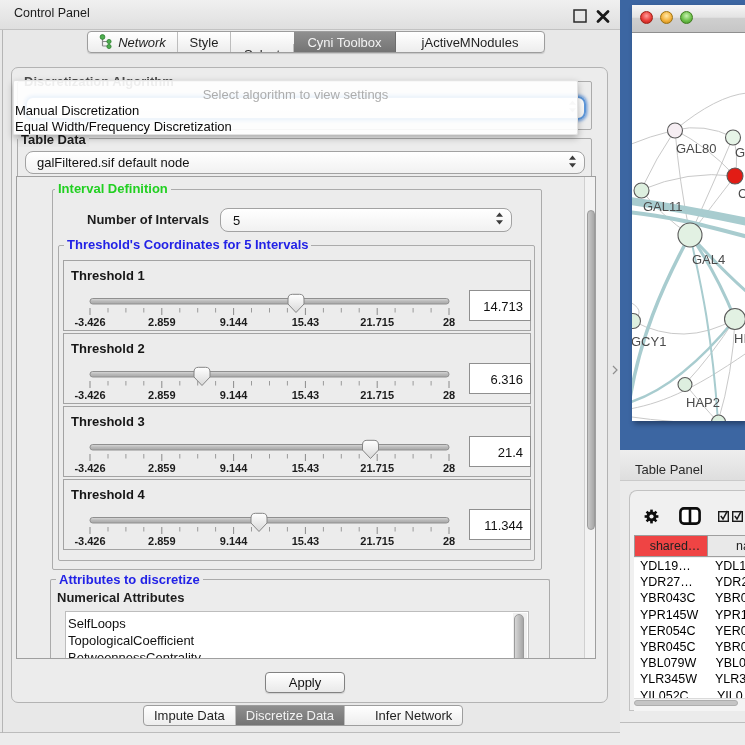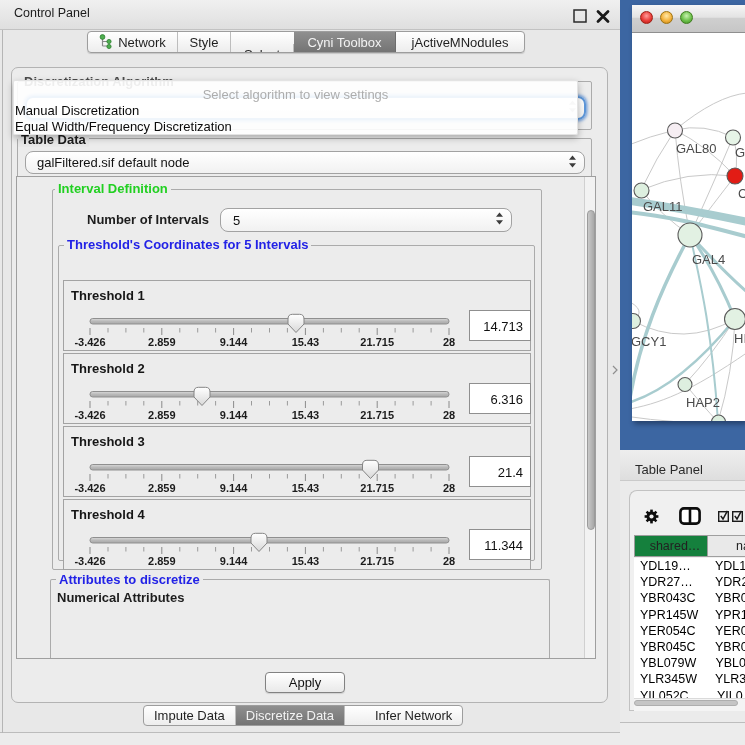--- a/index.html
+++ b/index.html
@@ -20,21 +20,21 @@
 .grouptitle{position:absolute;font-size:13px;font-weight:bold;color:#1d1d1d;background:transparent;}
 .groupbox{position:absolute;border:1px solid #ababab;border-radius:2px;}
 .combo{position:absolute;background:linear-gradient(#ffffff,#f1f1f1);border:1px solid #a2a2a2;border-radius:8px;font-size:13px;color:#111;display:flex;align-items:center;}
 .combo .txt{padding-left:11px;}
 .caret{position:absolute;right:7px;top:50%;transform:translateY(-50%);}
 
 #viewport{position:absolute;left:16px;top:176px;width:580px;height:483px;border:1px solid #9f9f9f;background:#ececec;overflow:hidden;}
 #vsb{position:absolute;left:567px;top:0;width:12px;height:481px;background:#f2f2f2;border-left:1px solid #d0d0d0;}
 #vsb .thumb{position:absolute;left:1.5px;top:33px;width:8px;height:320px;border-radius:4px;background:linear-gradient(90deg,#c9c9c9,#a8a8a8);border:1px solid #9b9b9b;}
 
-.tbox{position:absolute;left:46px;width:468px;height:71px;border:1px solid #a3a3a3;background:#ececec;margin-top:20px;}
+.tbox{position:absolute;left:46px;width:468px;height:71px;border:1px solid #a3a3a3;background:#ececec;}
 .tboxtitle{position:absolute;left:7px;top:7px;font-size:13px;font-weight:bold;color:#161616;}
 .vfield{position:absolute;left:405px;top:29px;width:62px;height:31px;background:#fff;border:1px solid #8f8f8f;font-size:13px;color:#111;}
 .vfield span{position:absolute;right:7px;top:8px;}
 
 #popup{position:absolute;left:13px;top:80px;width:565px;height:55px;background:rgba(255,255,255,0.90);border:1px solid #e3e3e3;border-radius:2px;box-shadow:0 3px 7px rgba(0,0,0,0.28);z-index:40;}
 #popup .ph{position:absolute;left:0;top:6px;width:100%;text-align:center;font-size:13px;color:#adadad;}
 #popup .it1{position:absolute;left:1px;top:21.5px;font-size:13px;font-weight:normal;color:#0a0a0a;}
 #popup .it2{position:absolute;left:1px;top:37.5px;font-size:13px;color:#0a0a0a;}
 
 #applyrow{position:absolute;left:16px;top:667px;width:580px;height:32px;}
@@ -47,51 +47,51 @@
 #blue{position:absolute;left:620px;top:0;width:125px;height:450px;background:#3c66a2;}
 #netwin{position:absolute;left:632px;top:5px;width:113px;height:416px;background:#fff;box-shadow:2px 3px 5px rgba(10,20,40,0.45);}
 #nettitle{position:absolute;left:0;top:0;width:113px;height:28px;background:linear-gradient(#f7f7f7 0%,#e3e3e3 45%,#cfcfcf 50%,#c6c6c6 100%);border-bottom:1px solid #8f8f8f;}
 .light{position:absolute;top:5.5px;width:13px;height:13px;border-radius:50%;}
 #netcanvas{position:absolute;left:0;top:28px;width:113px;height:388px;overflow:hidden;background:#fff;}
 #tpbar{position:absolute;left:620px;top:450px;width:125px;height:31px;background:linear-gradient(#eeeeee,#dedede);border-bottom:1px solid #cacaca;}
 #tpbar .t{position:absolute;left:15px;top:12px;font-size:13px;color:#2a2a2a;}
 #tparea{position:absolute;left:620px;top:481px;width:125px;height:241px;background:#ebebeb;}
 #tpanel{position:absolute;left:9px;top:9px;width:116px;height:221px;background:#f0f0f0;border:1px solid #c2c2c2;border-radius:8px 0 0 0;border-right:none;border-bottom:1px solid #c2c2c2;}
 #thead{position:absolute;left:4px;top:44px;width:112px;height:22px;display:flex;font-size:12.5px;color:#222;}
-#thead .c1{width:74px;background:#15803d;border:1px solid #9c9c9c;text-align:center;text-indent:8px;line-height:20px;}
+#thead .c1{width:74px;background:#ef4444;border:1px solid #9c9c9c;text-align:center;text-indent:8px;line-height:20px;}
 #thead .c2{width:38px;background:#e9e9e9;border:1px solid #9f9f9f;border-left:none;line-height:20px;padding-left:28px;}
 #tbody{position:absolute;left:4px;top:67px;width:112px;height:140px;overflow:hidden;font-size:12.5px;color:#000;line-height:16.2px;background:#fff;}
 #tbody .row{height:16.2px;display:flex;}
 #tbody .ca{width:74px;padding-left:6px;}
 #tbody .cb{width:44px;padding-left:13px;}
 #hsb{position:absolute;left:4px;top:207px;width:112px;height:13px;background:#f4f4f4;border-top:1px solid #dadada;}
 #hsb .thumb{position:absolute;left:0px;top:0.5px;width:104px;height:6px;border-radius:4px;background:#c5c5c5;border:1px solid #aeaeae;}
 #cybot{position:absolute;left:620px;top:722px;width:125px;height:1px;background:#bdbdbd;}
 </style></head>
 <body>
 <div id="cp">
 <div id="cpedge"></div>
     <div id="titlebar">
       <span class="t">Control Panel</span>
       <svg class="abs" style="left:571px;top:8px;" width="42" height="16">
 <rect x="3" y="2" width="12" height="12" fill="none" stroke="#2b2b2b" stroke-width="1.5"></rect>
 <path d="M27 3.5 L37 13.5 M37 3.5 L27 13.5" stroke="#1a1a1a" stroke-width="2.8" stroke-linecap="round"></path>
 </svg>
     </div>
 <div id="toptabs">
-<div class="seg" style="width:90px;"><svg width="14" height="16" viewBox="0 0 14 16" style="margin-right:5px;">
+<div class="seg" style="width:90px;font-style:italic;"><svg width="14" height="16" viewBox="0 0 14 16" style="margin-right:5px;">
 <path d="M3.5 3.5 V12 M3.5 7.5 H9 M3.5 12 H9" stroke="#8a8a8a" stroke-width="1.2" fill="none"></path>
 <circle cx="3.5" cy="3" r="2.4" fill="#4faf50" stroke="#2c7d2e" stroke-width="0.8"></circle>
 <circle cx="10" cy="7.5" r="2.1" fill="#4faf50" stroke="#2c7d2e" stroke-width="0.8"></circle>
 <circle cx="10" cy="12.5" r="2.1" fill="#4faf50" stroke="#2c7d2e" stroke-width="0.8"></circle>
 </svg>Network</div>
 <div class="seg" style="width:53px;">Style</div>
 <div class="seg" style="width:63px;margin-top:12px;">Select</div>
 <div class="seg sel" style="width:102px;">Cyni Toolbox</div>
-<div class="seg" style="width:128px;">jActiveMNodules</div>
+<div class="seg" style="width:148px;">jActiveMNodules</div>
 </div>
 <div id="panel"></div>
 <div class="groupbox" style="left:17px;top:81px;width:575px;height:49px;"></div>
 <div class="grouptitle" style="left:24px;top:74px;color:#4c4c4c;">Discretization Algorithm</div>
 <div class="combo" style="left:25px;top:96px;width:561px;height:24px;box-shadow:0 0 3px 1.5px rgba(86,141,214,0.8);border:2px solid #5d96d8;">
       <span class="caret" style="opacity:0.35;"><svg width="9" height="14" viewBox="0 0 9 14">
           <path d="M4.5 1 L8 5.2 H1 Z" fill="#3c3c3c"></path>
           <path d="M4.5 13 L1 8.8 H8 Z" fill="#3c3c3c"></path>
         </svg></span>
     </div>
@@ -305,20 +305,26 @@
           <text x="385.0" y="38.5" font-size="11" font-weight="bold" fill="#1c1c1c" text-anchor="middle">28</text>
           <path d="M187 17 L195 25.5 L203 17 L203 12 Q203 7.3 198.6 7.3 L191.4 7.3 Q187 7.3 187 12 Z" fill="url(#thg)" stroke="#858585" stroke-width="1"></path>
         </svg>
 <div class="vfield">
           <span>11.344</span>
         </div>
 </div>
       <div class="groupbox" style="left:33px;top:402px;width:500px;height:120px;border-bottom:none;"></div>
       <div class="grouptitle" style="left:39px;top:394.5px;color:#2222e6;background:#ececec;padding:0 3px;">Attributes to discretize</div>
       <div class="grouptitle" style="left:40px;top:413px;">Numerical Attributes</div>
+      <div style="position:absolute;left:48px;top:434px;width:464px;height:60px;background:#fff;border:1px solid #bdbdbd;font-size:13px;color:#111;overflow:hidden;">
+<div style="padding:3px 0 0 2px;line-height:17px;">SelfLoops<br>TopologicalCoefficient<br>BetweennessCentrality</div>
+<div style="position:absolute;right:1px;top:1px;width:14px;height:58px;background:#f0f0f0;">
+          <div style="position:absolute;left:1px;top:1px;width:10px;height:56px;border-radius:5px;background:linear-gradient(90deg,#d6d6d6,#a6a6a6);border:1px solid #9b9b9b;"></div>
+        </div>
+</div>
       <div id="vsb">
         <div class="thumb"></div>
       </div>
     </div>
 <div id="popup">
 <div class="ph">Select algorithm to view settings</div>
 <div class="it1">Manual Discretization</div>
 <div class="it2">Equal Width/Frequency Discretization</div>
 </div>
 <div id="bottabs">

